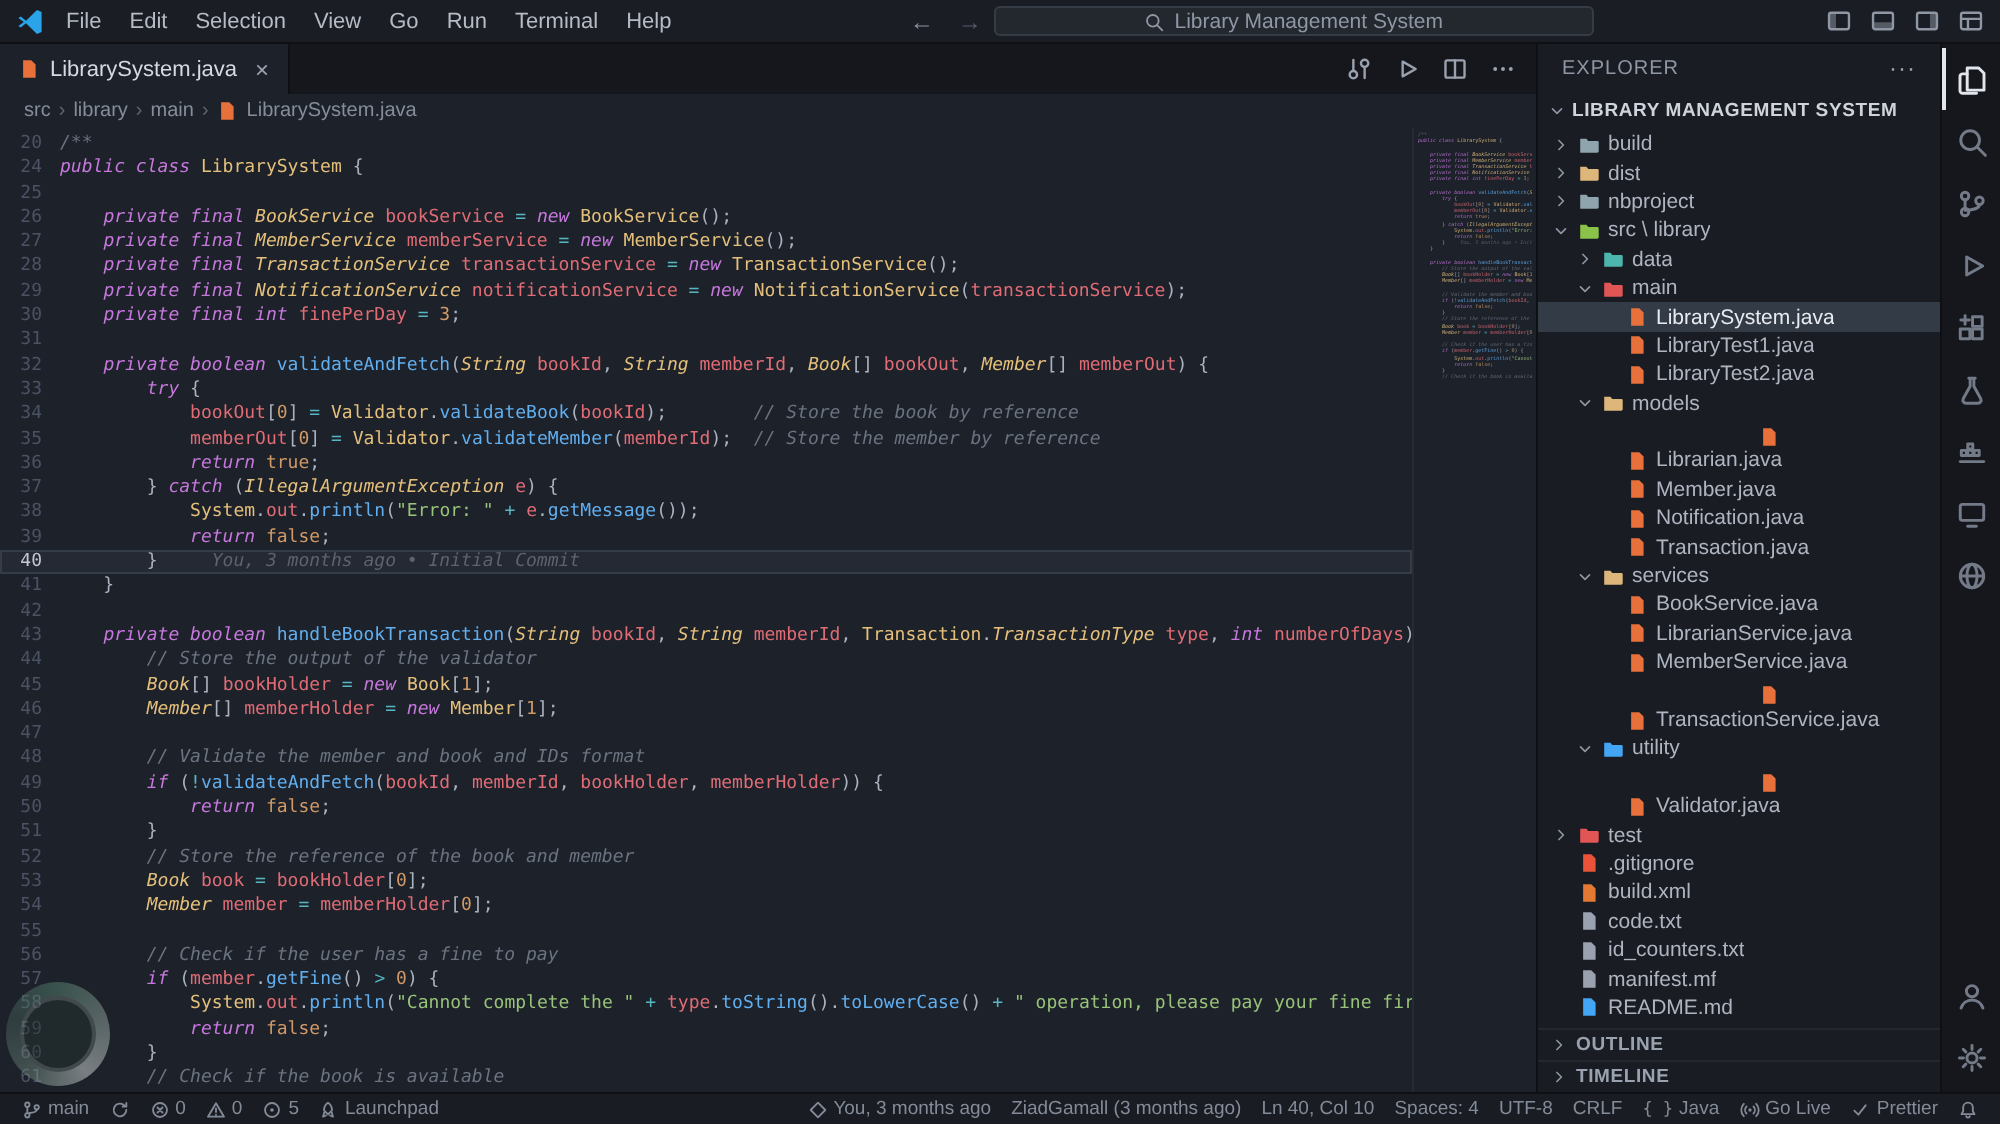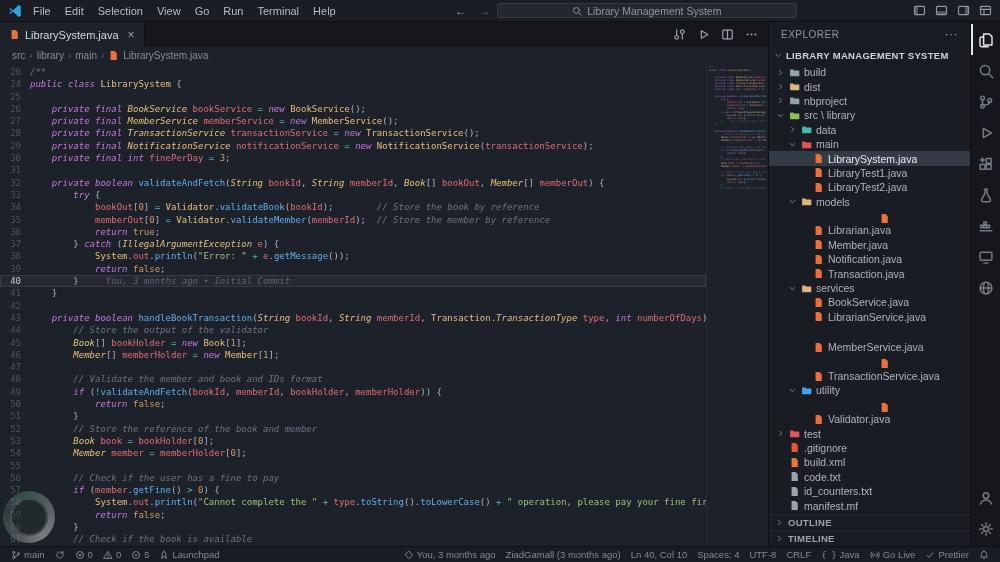--- a/index.html
+++ b/index.html
@@ -439,21 +439,21 @@
         </div>
         <div class="trow" style="padding-left: 30px;">
           <span class="chev"></span>
           <span class="ficon">
             <svg class="ic" viewBox="0 0 12 12">
               <path d="M2.8 1.2h4.4L9.6 3.6v7.2H2.8z" fill="#e8703a"></path>
             </svg>
           </span>
           <span class="tlabel">LibrarianService.java</span>
         </div>
-        <div class="trow" style="padding-left: 30px; margin-top: 16px;">
+        <div class="trow" style="padding-left: 30px;">
           <span class="chev"></span>
           <span class="ficon">
             <svg class="ic" viewBox="0 0 12 12">
               <path d="M2.8 1.2h4.4L9.6 3.6v7.2H2.8z" fill="#e8703a"></path>
             </svg>
           </span>
           <span class="tlabel">MemberService.java</span>
         </div>
         <div class="trow" style="padding-left: 30px; flex-direction: column;">
           <span class="chev"></span>

